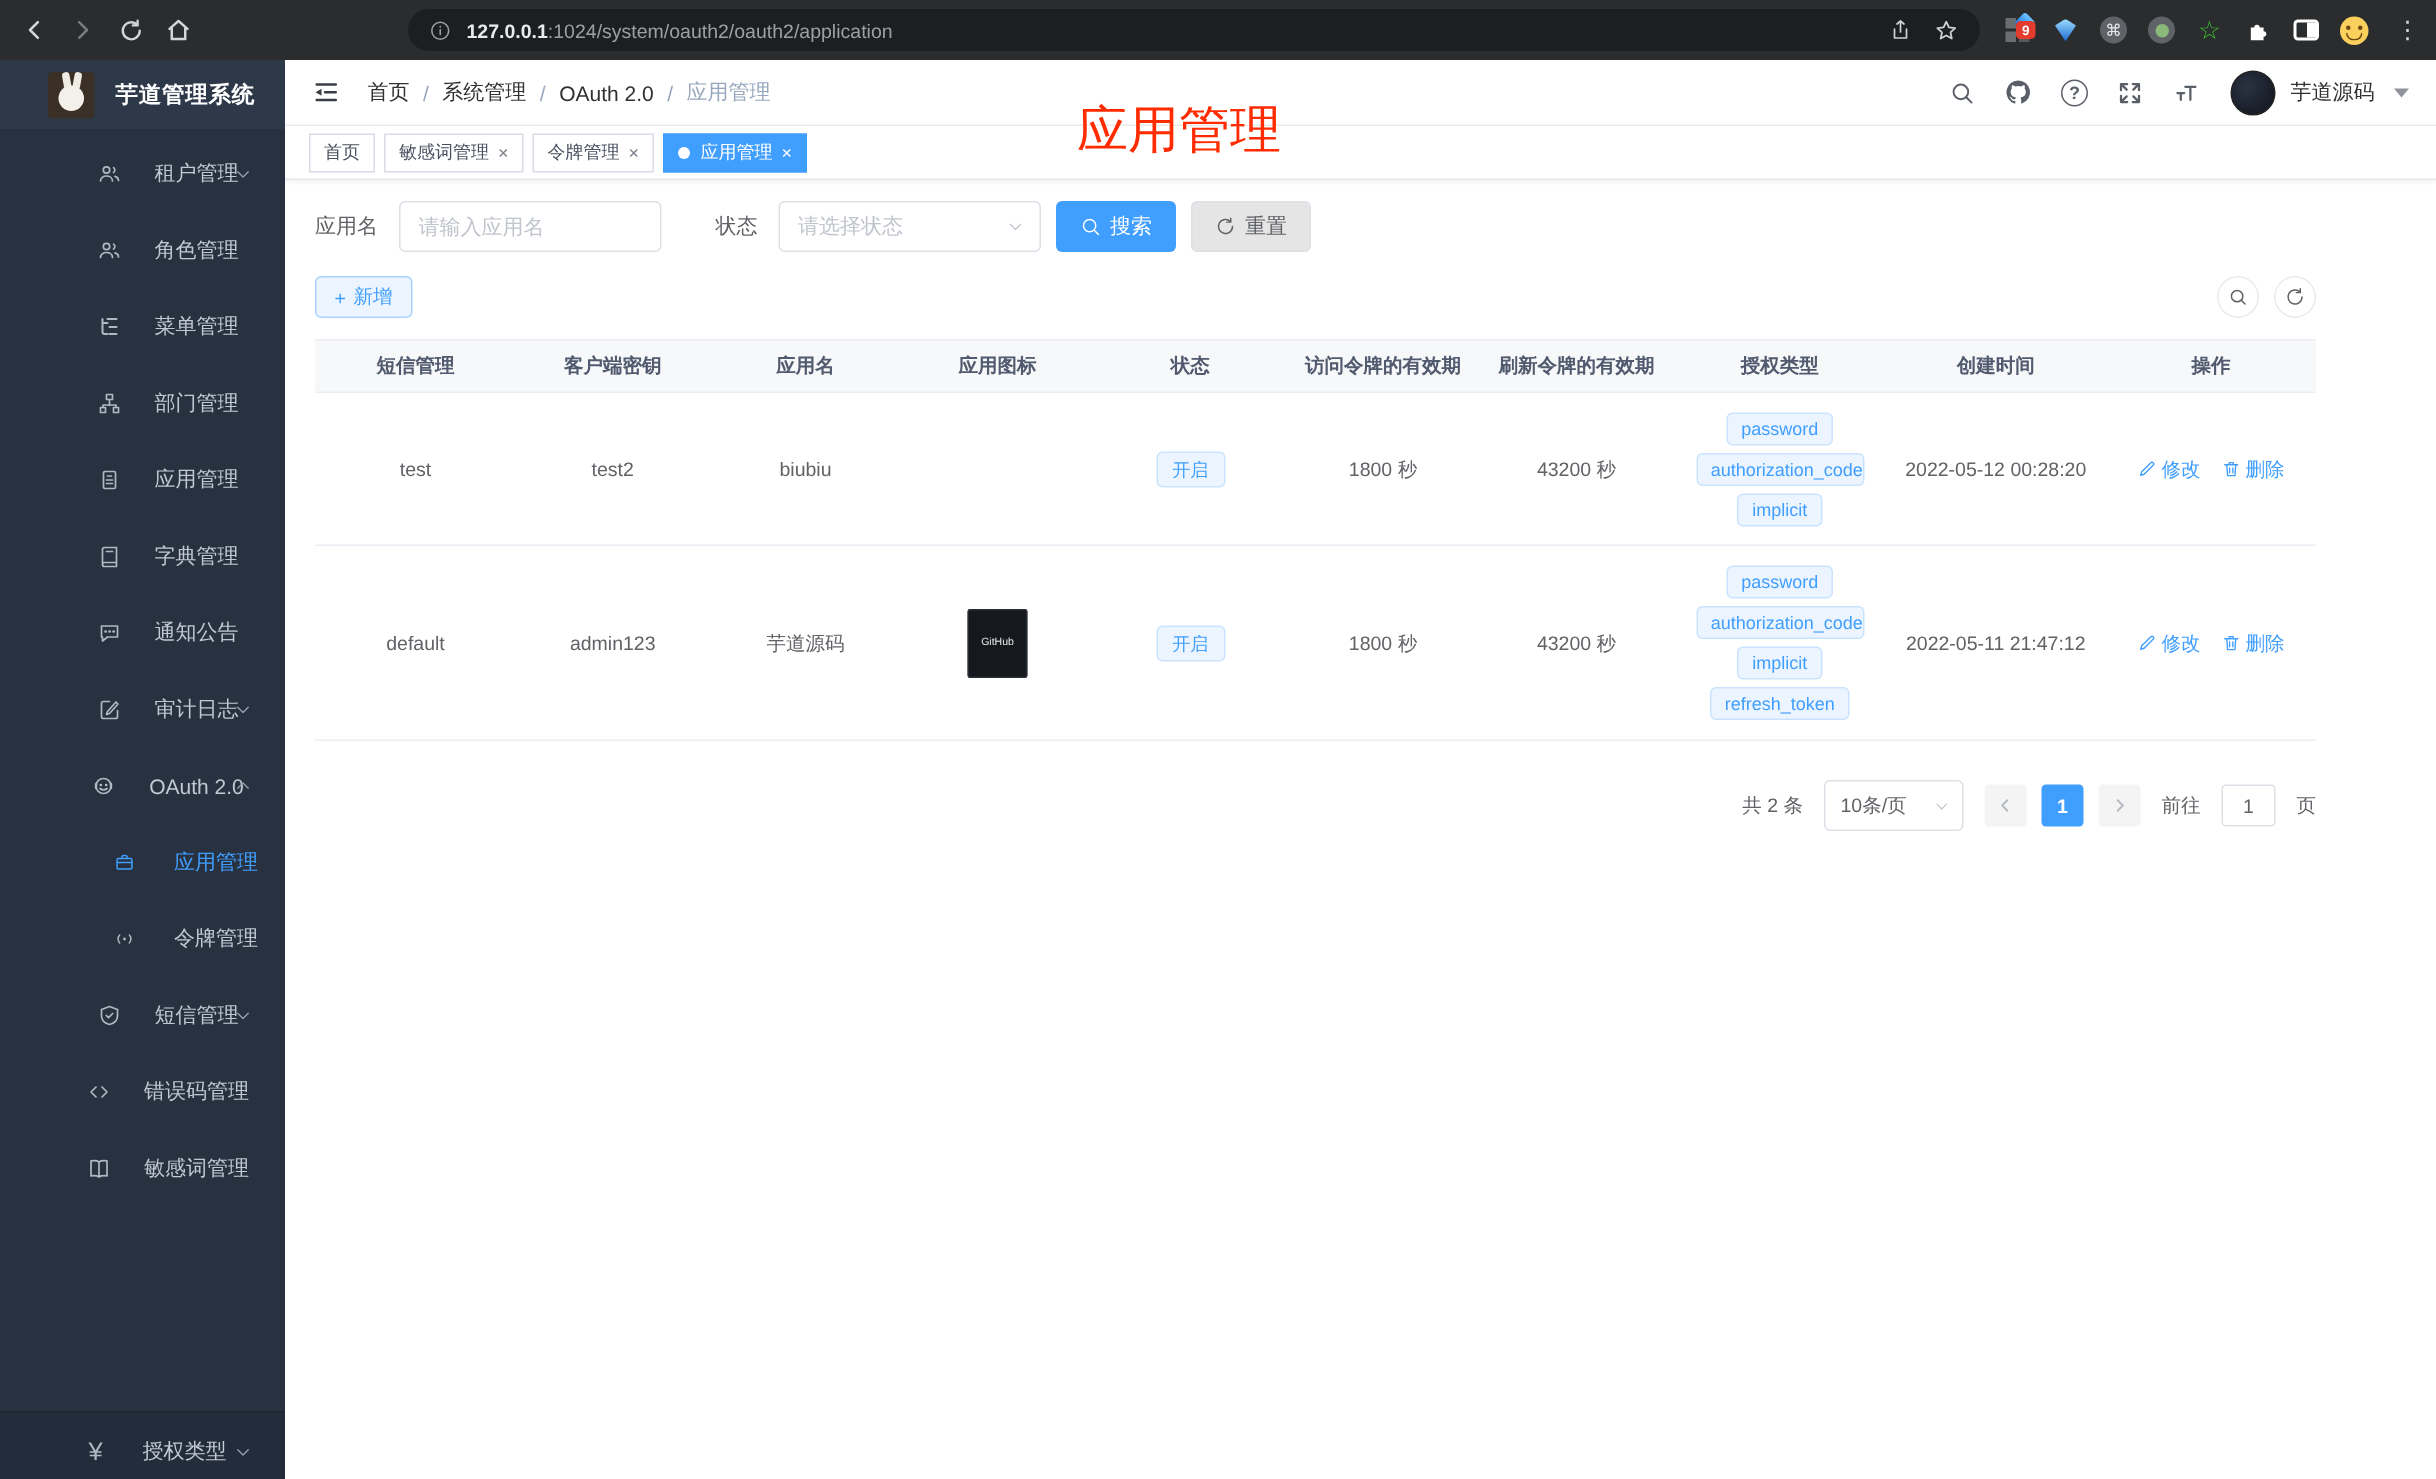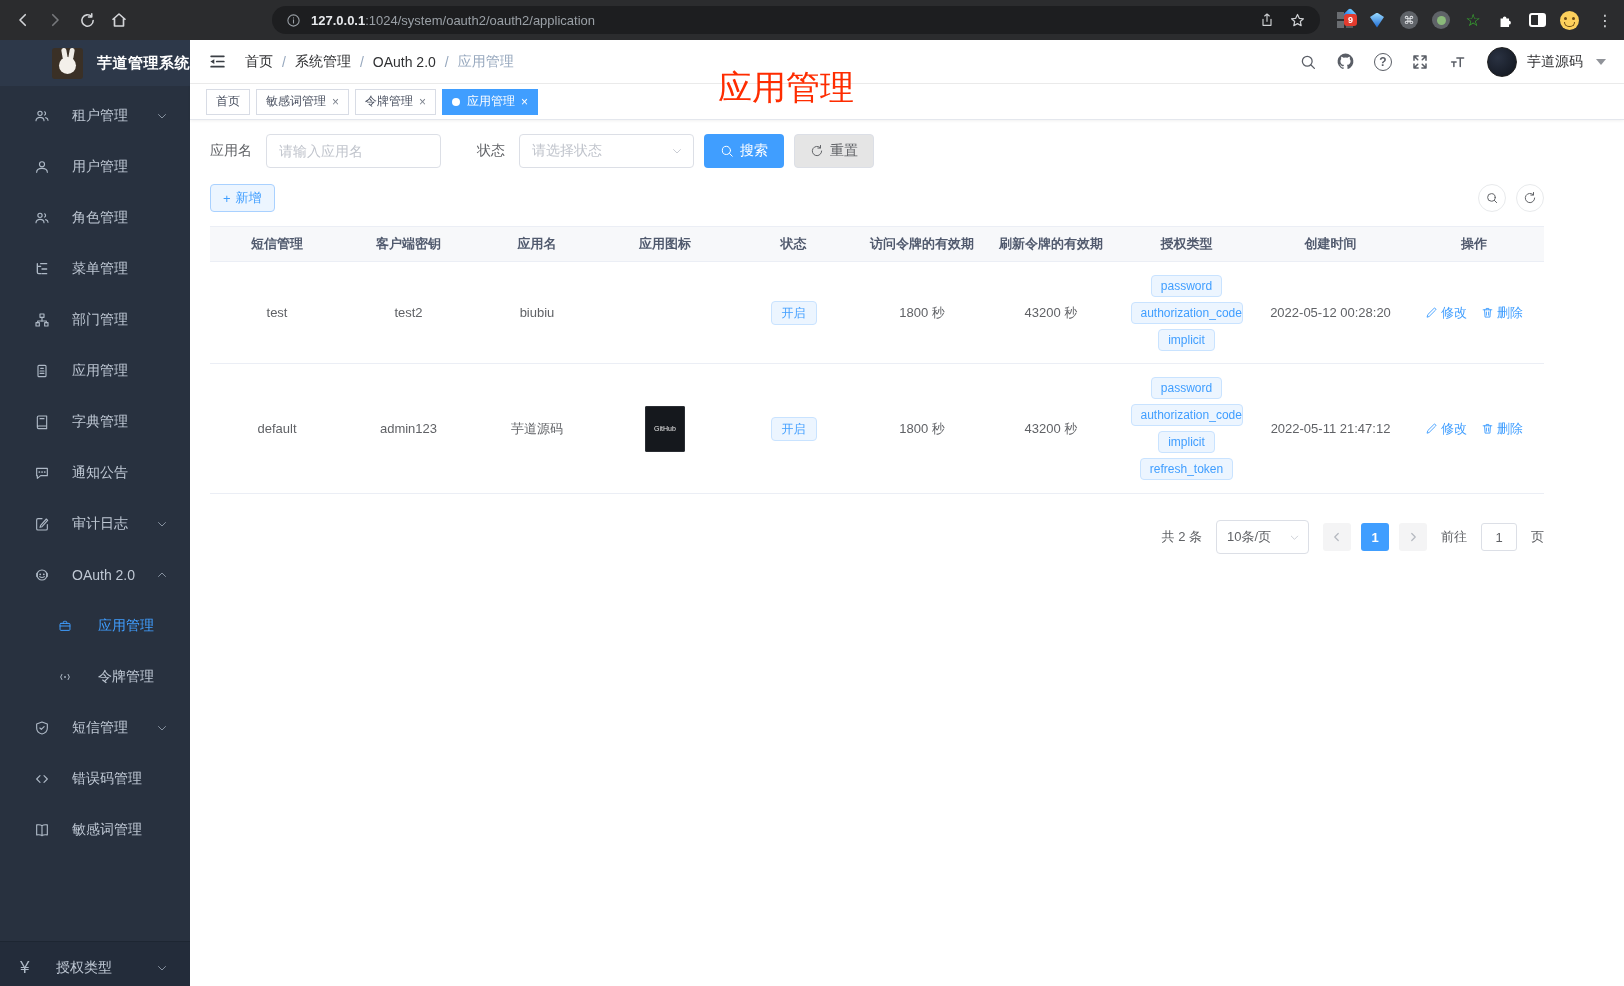--- a/index.html
+++ b/index.html
@@ -30,28 +30,28 @@
   .gstar { color:#39c02e; font-size:17px; line-height:1; }
   .panelic { width:17px; height:14px; border:2px solid #fff; border-radius:3px; position:relative; }
   .panelic i { position:absolute; right:0; top:0; width:6px; height:100%; background:#fff; }
   .emoji { width:19px; height:19px; border-radius:50%; background:#fcd05c; position:relative; }
   .emoji i { position:absolute; width:3px; height:3px; border-radius:50%; background:#6b4a14; top:6px; }
   .emoji .l{left:4px}.emoji .r{right:4px}
   .emoji u { position:absolute; left:4px; right:4px; bottom:3px; height:5px; border:1.5px solid #6b4a14; border-top:none; border-radius:0 0 8px 8px; }
 
   
   .sidebar { position:absolute; left:0; top:40px; width:190px; height:946px; background:#28313f; color:#bfc8d4; }
-  .logo-row { height:46px; background:#2d3849; display:flex; align-items:center; padding-left:32px;justify-content:flex-end; }
+  .logo-row { height:46px; background:#2d3849; display:flex; align-items:center; padding-left:32px; }
   .logo-sq { width:31px; height:31px; border-radius:3px; background:#3a3026; position:relative; overflow:hidden; }
   .logo-sq .head { position:absolute; left:7px; top:9px; width:17px; height:17px; background:#f3f0ea; border-radius:50%; }
   .logo-sq .e1,.logo-sq .e2 { position:absolute; width:5px; height:12px; background:#efece6; border-radius:3px; top:0; }
   .logo-sq .e1{left:10px; transform:rotate(-10deg)} .logo-sq .e2{left:17px; transform:rotate(10deg)}
   .app-title { margin-left:14px; color:#fff; font-size:15px; font-weight:700; letter-spacing:.5px; }
   .menu { padding-top:4px; }
-  .mi { height:51px; display:flex; align-items:center; padding-left:34px; font-size:14px; cursor:pointer; position:relative; }
+  .mi { height:51px; display:flex; align-items:center; padding-left:34px; font-size:14px; cursor:pointer; position:relative;justify-content:center; }
   .mi .ic { width:16px; color:#aeb9c6; display:flex; }
   .mi .lbl { margin-left:22px; }
   .mi .chev { position:absolute; right:18px; color:#97a3b1; }
   .mi.sub { padding-left:58px; }
   .mi.sub .lbl { margin-left:24px; }
   .mi.active, .mi.active .ic { color:#409eff; }
   .sb-bottom { position:absolute; left:0; right:0; top:901px; bottom:0; background:#232c3a; border-top:1px solid #1d2632; }
   .sb-bottom .mi { padding-left:20px; }
   .sb-bottom .mi .lbl { margin-left:20px; }
   .yen { font-size:17px; font-weight:400; width:16px; text-align:center; }
@@ -223,29 +223,20 @@
             <circle cx="9" cy="8" r="3.2"></circle>
             <path d="M3 19c0-3.2 2.8-5 6-5s6 1.8 6 5M16 5.6a3 3 0 0 1 0 5M17.5 14.4c2 .6 3.5 2 3.5 4.1"></path>
           </svg>
         </span>
       <span class="lbl">租户管理</span>
       <span class="ic chev">
           <svg width="12" height="12" viewBox="0 0 24 24">
             <path d="M5 9l7 7 7-7"></path>
           </svg>
         </span>
-    </div>
-    <div class="mi">
-      <span class="ic">
-          <svg width="16" height="16" viewBox="0 0 24 24">
-            <circle cx="12" cy="8" r="3.8"></circle>
-            <path d="M4 20c0-4 3.6-6 8-6s8 2 8 6"></path>
-          </svg>
-        </span>
-      <span class="lbl">用户管理</span>
     </div>
     <div class="mi">
       <span class="ic">
           <svg width="16" height="16" viewBox="0 0 24 24">
             <circle cx="9" cy="8" r="3.2"></circle>
             <path d="M3 19c0-3.2 2.8-5 6-5s6 1.8 6 5M16 5.6a3 3 0 0 1 0 5M17.5 14.4c2 .6 3.5 2 3.5 4.1"></path>
           </svg>
         </span>
       <span class="lbl">角色管理</span>
     </div>

